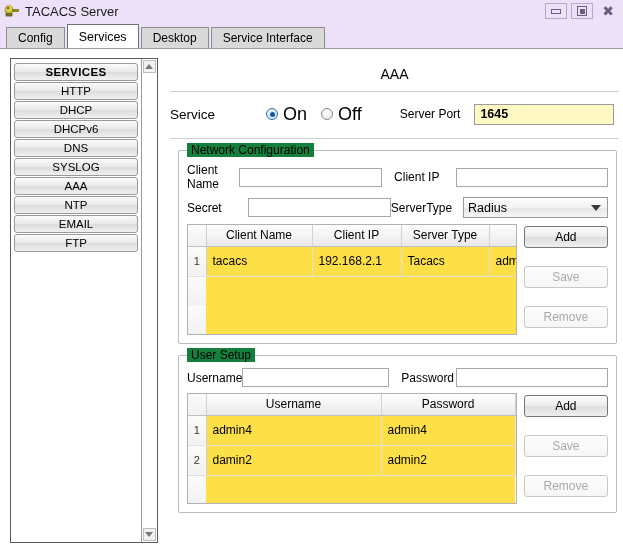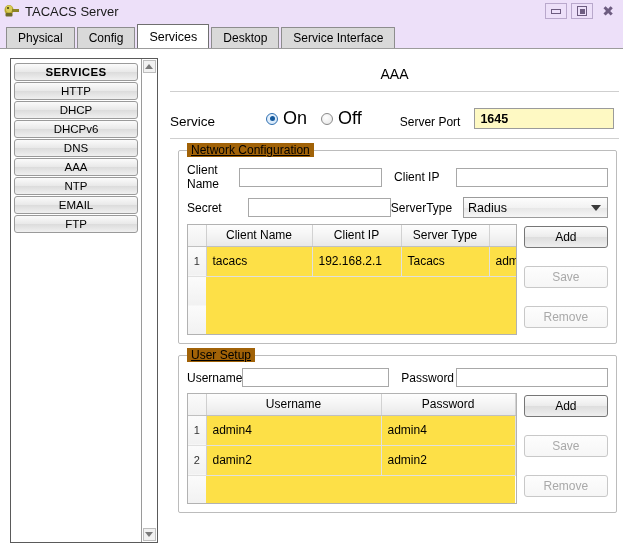--- a/index.html
+++ b/index.html
@@ -173,21 +173,21 @@
     margin-top: 17px;
     color: #000;
   }
   .hrule {
     height: 1px; background: #cfcfcf;
     margin: 9px 4px 0 4px;
   }
 
   
   .service-row {
-    display: flex; align-items: flex-end;
+    display: flex; align-items: center;
     height: 30px;
     margin: 7px 4px 0 4px;
     font-size: 13px;
   }
   .service-label { width: 96px; font-size: 13.5px; }
   .radio-group { display: flex; align-items: center; }
   .radio {
     width: 12px; height: 12px; border-radius: 50%;
     border: 1px solid #8a8a8a;
     background: radial-gradient(circle at 40% 35%, #ffffff, #e4e4e4);
@@ -218,23 +218,23 @@
   .groupbox {
     position: relative;
     margin: 11px 6px 0 12px;
     border: 1px solid #bcbcbc;
     border-radius: 2px;
     padding: 12px 8px 8px 8px;
     background: #ffffff;
   }
   .group-legend {
     position: absolute; top: -8px; left: 8px;
-    background: #a16207;
+    background: #15803d;
     padding: 0 4px;
-    font-size: 12px; color: #000; text-decoration: underline;
+    font-size: 12px; color: #000;
   }
 
   .field-row { display: flex; align-items: center; margin-bottom: 6px; }
   .fld-label { font-size: 12px; }
   .txt {
     height: 19px;
     border: 1px solid #a8a8a8;
     background: #ffffff;
     font-family: "Liberation Sans", sans-serif;
     font-size: 12px;
@@ -360,23 +360,20 @@
           </div>
       </div>
       <div class="winbtn flat">
         <span class="glyph-close">✖</span>
       </div>
     </div>
   </div>
 
   <div class="tabstrip">
     <div class="tab">
-        <span>Physical</span>
-      </div>
-    <div class="tab">
         <span>Config</span>
       </div>
     <div class="tab active">
         <span>Services</span>
       </div>
     <div class="tab">
         <span>Desktop</span>
       </div>
     <div class="tab">
         <span>Service Interface</span>
@@ -385,20 +382,21 @@
 
   <div class="content">
 
     <div class="sidebar">
       <div class="sidebar-list">
         <div class="srv-btn header"><span>SERVICES</span></div>
         <div class="srv-btn"><span>HTTP</span></div>
         <div class="srv-btn"><span>DHCP</span></div>
         <div class="srv-btn"><span>DHCPv6</span></div>
         <div class="srv-btn"><span>DNS</span></div>
+        <div class="srv-btn"><span>SYSLOG</span></div>
         <div class="srv-btn"><span>AAA</span></div>
         <div class="srv-btn"><span>NTP</span></div>
         <div class="srv-btn"><span>EMAIL</span></div>
         <div class="srv-btn"><span>FTP</span></div>
       </div>
       <div class="sidebar-scroll">
         <div class="sb-arrow up">
           <div class="tri-up"></div>
         </div>
         <div class="sb-track"></div>

